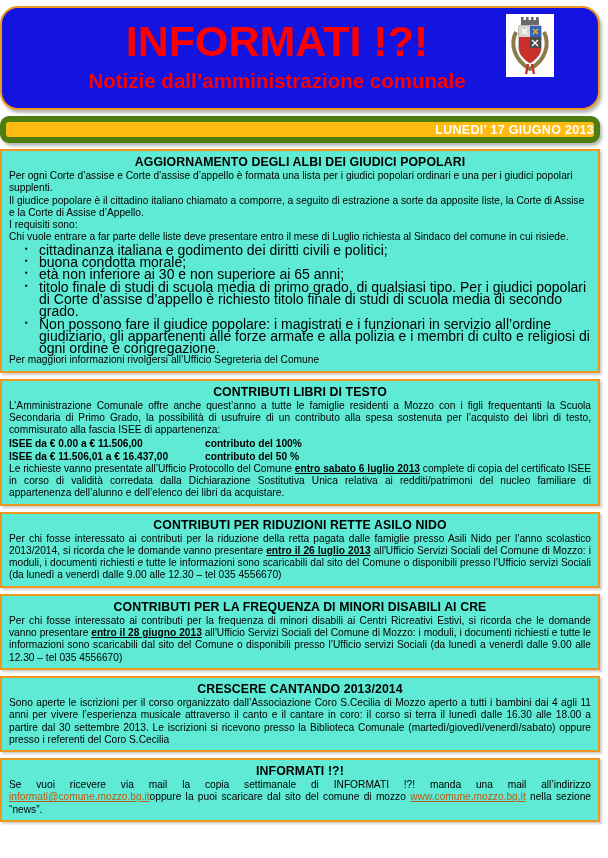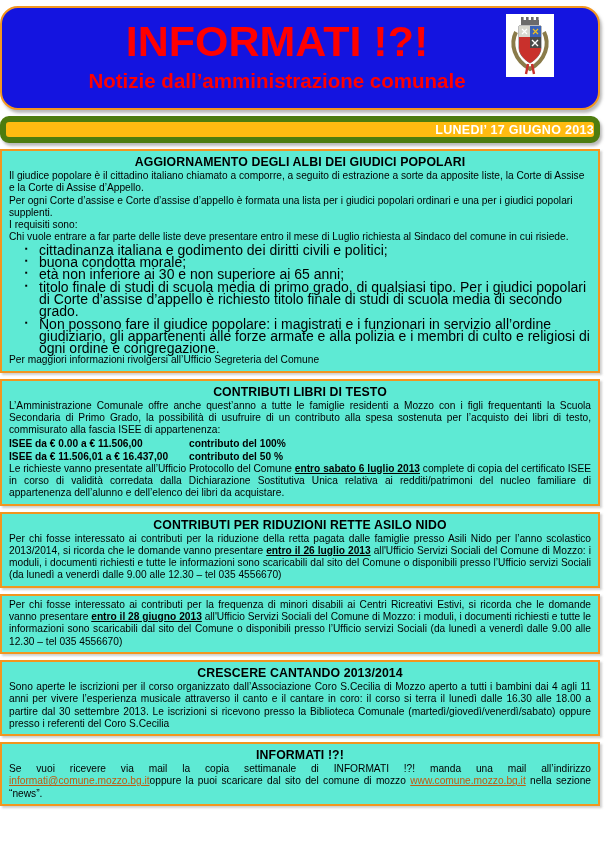--- a/index.html
+++ b/index.html
@@ -123,21 +123,21 @@
   ul.bullets li:before {
     content: "\25AA";
     position: absolute;
     left: -14px;
     top: -1px;
     font-size: 8px;
     color: #000;
   }
 
   .isee-row { font-size: 10.2px; line-height: 13px; font-weight: bold; }
-  .isee-label { display: inline-block; width: 180px; }
+  .isee-label { display: inline-block; width: 196px; }
 
   a.link {
     color: #C05A12;
     text-decoration: underline;
     font-weight: normal;
   }
 </style>
 </head>
 <body>
 
@@ -174,22 +174,22 @@
       </svg>
     </div>
   </div>
 
   <div class="datebar">
     <span class="datebar-text">LUNEDI’ 17 GIUGNO 2013</span>
   </div>
 
   <div class="box">
     <div class="box-title">AGGIORNAMENTO DEGLI ALBI DEI GIUDICI POPOLARI</div>
+    <p class="p">Per ogni Corte d’assise e Corte d’assise d’appello è formata una lista per i giudici popolari ordinari e una per i giudici popolari supplenti.</p>
     <p class="p">Il giudice popolare è il cittadino italiano chiamato a comporre, a seguito di estrazione  a sorte da apposite liste, la Corte di Assise e la Corte di Assise d’Appello.</p>
-    <p class="p">Per ogni Corte d’assise e Corte d’assise d’appello è formata una lista per i giudici popolari ordinari e una per i giudici popolari supplenti.</p>
     <p class="p">I requisiti sono:</p>
     <p class="p">Chi vuole entrare a far parte delle liste deve presentare entro il mese di Luglio richiesta al Sindaco del comune in cui risiede.</p>
     <ul class="bullets">
       <li>cittadinanza italiana e godimento dei diritti civili e politici;</li>
       <li>buona condotta morale;</li>
       <li>età non inferiore ai 30 e non superiore ai 65 anni;</li>
       <li>titolo finale di studi di scuola media di primo grado, di qualsiasi tipo.  Per i giudici popolari di Corte d’assise d’appello è richiesto titolo finale di studi di scuola media di secondo grado.</li>
       <li>Non possono fare il giudice popolare: i magistrati e i funzionari in servizio all’ordine giudiziario, gli appartenenti alle forze armate e alla polizia e i membri di culto e religiosi di ogni ordine e congregazione.</li>
     </ul>
     <p class="p">Per maggiori informazioni rivolgersi all’Ufficio Segreteria del Comune</p>
@@ -206,20 +206,21 @@
     </div>
     <p class="p just"><span>Le richieste vanno presentate all’Ufficio Protocollo del Comune </span><span class="bu">entro sabato 6 luglio 2013</span><span> complete di copia del certificato ISEE in corso di validità corredata dalla Dichiarazione Sostitutiva Unica relativa ai redditi/patrimoni del nucleo familiare di appartenenza dell’alunno e dell’elenco dei libri da acquistare.</span></p>
   </div>
 
   <div class="box">
     <div class="box-title">CONTRIBUTI PER RIDUZIONI RETTE ASILO NIDO</div>
     <p class="p just"><span>Per chi fosse interessato ai contributi per la riduzione della retta pagata dalle famiglie presso Asili Nido per l’anno scolastico 2013/2014, si ricorda che le domande vanno presentare </span><span class="bu">entro il 26 luglio 2013</span><span> all'Ufficio Servizi Sociali del Comune di Mozzo: i moduli, i documenti richiesti e tutte le informazioni  sono scaricabili dal sito del Comune o disponibili presso l’Ufficio servizi Sociali (da lunedì a venerdì dalle 9.00 alle 12.30 – tel 035 4556670)</span></p>
   </div>
 
   <div class="box">
+    <div class="box-title">CONTRIBUTI PER LA FREQUENZA DI MINORI DISABILI AI CRE</div>
     <p class="p just"><span>Per chi fosse interessato ai contributi per la frequenza di minori disabili ai Centri Ricreativi Estivi, si ricorda che le domande vanno presentare </span><span class="bu">entro il 28 giugno 2013</span><span> all'Ufficio Servizi Sociali del Comune di Mozzo: i moduli, i documenti richiesti e tutte le informazioni  sono scaricabili dal sito del Comune o disponibili presso l’Ufficio servizi Sociali (da lunedì a venerdì dalle 9.00 alle 12.30 – tel 035 4556670)</span></p>
   </div>
 
   <div class="box">
     <div class="box-title">CRESCERE CANTANDO 2013/2014</div>
     <p class="p just">Sono aperte le iscrizioni per il corso organizzato dall’Associazione Coro S.Cecilia di Mozzo aperto a tutti i bambini dai 4 agli 11 anni per vivere l’esperienza musicale attraverso il canto e il cantare in coro: il corso si terra il lunedì dalle 16.30 alle 18.00 a partire dal 30 settembre 2013. Le iscrizioni si ricevono presso la Biblioteca Comunale (martedì/giovedì/venerdì/sabato) oppure presso i referenti del Coro S.Cecilia</p>
   </div>
 
   <div class="box">
     <div class="box-title">INFORMATI !?!</div>

